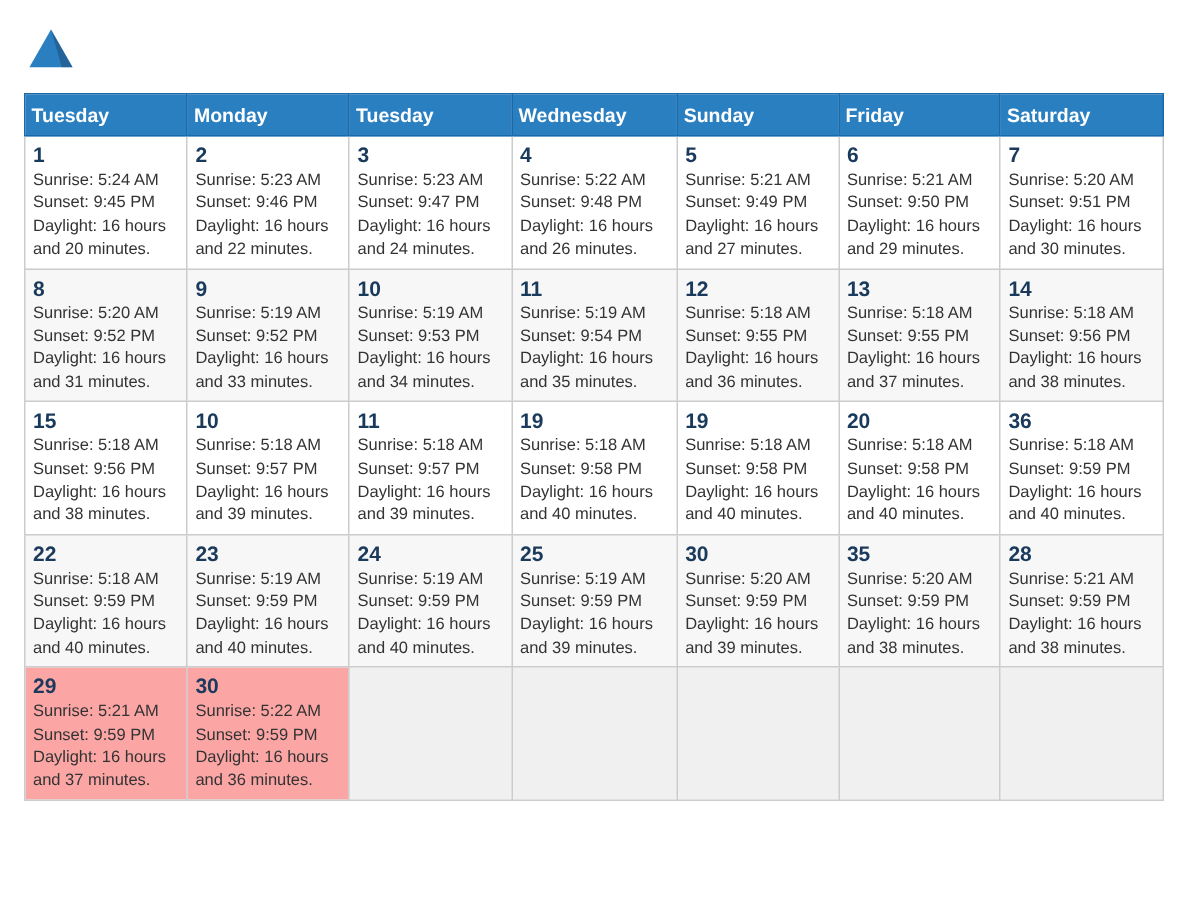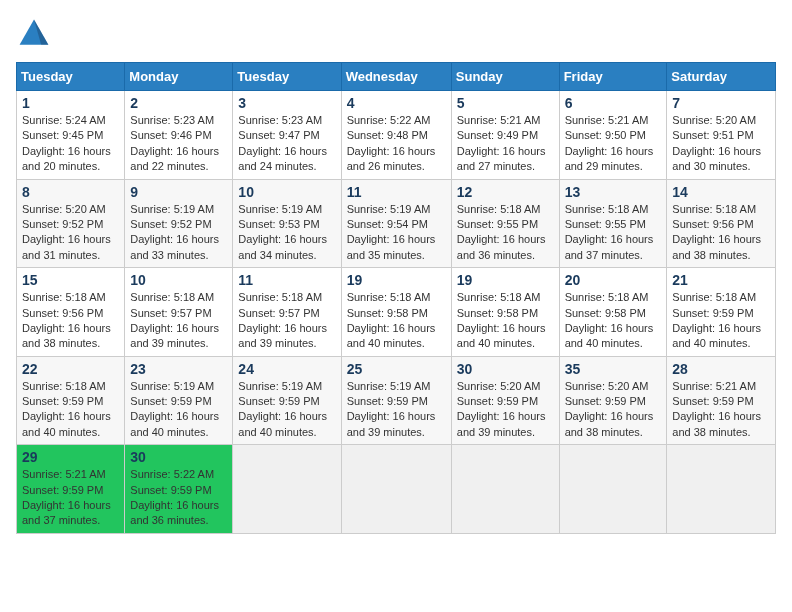--- a/index.html
+++ b/index.html
@@ -80,21 +80,21 @@
       font-size: 11px;
       line-height: 1.4;
     }
     .empty-cell {
       background: #f0f0f0 !important;
     }
     tbody tr:last-child td {
       background: #f0f0f0;
     }
     tbody tr:last-child td.has-data {
-      background: #22c55e;
+      background: #fca5a5;
     }
   </style>
 </head>
 <body>
 
 <div class="header-top">
   <div class="logo">
     <svg class="logo-icon" viewBox="0 0 40 40" xmlns="http://www.w3.org/2000/svg">
       <polygon points="20,4 36,32 4,32" fill="#2a7fc1"></polygon>
       <polygon points="20,4 36,32 28,32" fill="#1a3a5c" opacity="0.4"></polygon>
@@ -160,21 +160,21 @@
         <td class="has-data"><span class="day-num">10</span>
         <span class="day-detail">Sunrise: 5:18 AM<br>Sunset: 9:57 PM<br>Daylight: 16 hours and 39 minutes.</span></td>
         <td class="has-data"><span class="day-num">11</span>
         <span class="day-detail">Sunrise: 5:18 AM<br>Sunset: 9:57 PM<br>Daylight: 16 hours and 39 minutes.</span></td>
         <td class="has-data"><span class="day-num">19</span>
         <span class="day-detail">Sunrise: 5:18 AM<br>Sunset: 9:58 PM<br>Daylight: 16 hours and 40 minutes.</span></td>
         <td class="has-data"><span class="day-num">19</span>
         <span class="day-detail">Sunrise: 5:18 AM<br>Sunset: 9:58 PM<br>Daylight: 16 hours and 40 minutes.</span></td>
         <td class="has-data"><span class="day-num">20</span>
         <span class="day-detail">Sunrise: 5:18 AM<br>Sunset: 9:58 PM<br>Daylight: 16 hours and 40 minutes.</span></td>
-        <td class="has-data"><span class="day-num">21</span>
+        <td class="has-data"><span class="day-num">36</span>
         <span class="day-detail">Sunrise: 5:18 AM<br>Sunset: 9:59 PM<br>Daylight: 16 hours and 40 minutes.</span></td>
       </tr>
       <tr>
         <td class="has-data"><span class="day-num">22</span>
         <span class="day-detail">Sunrise: 5:18 AM<br>Sunset: 9:59 PM<br>Daylight: 16 hours and 40 minutes.</span></td>
         <td class="has-data"><span class="day-num">23</span>
         <span class="day-detail">Sunrise: 5:19 AM<br>Sunset: 9:59 PM<br>Daylight: 16 hours and 40 minutes.</span></td>
         <td class="has-data"><span class="day-num">24</span>
         <span class="day-detail">Sunrise: 5:19 AM<br>Sunset: 9:59 PM<br>Daylight: 16 hours and 40 minutes.</span></td>
         <td class="has-data"><span class="day-num">25</span>

